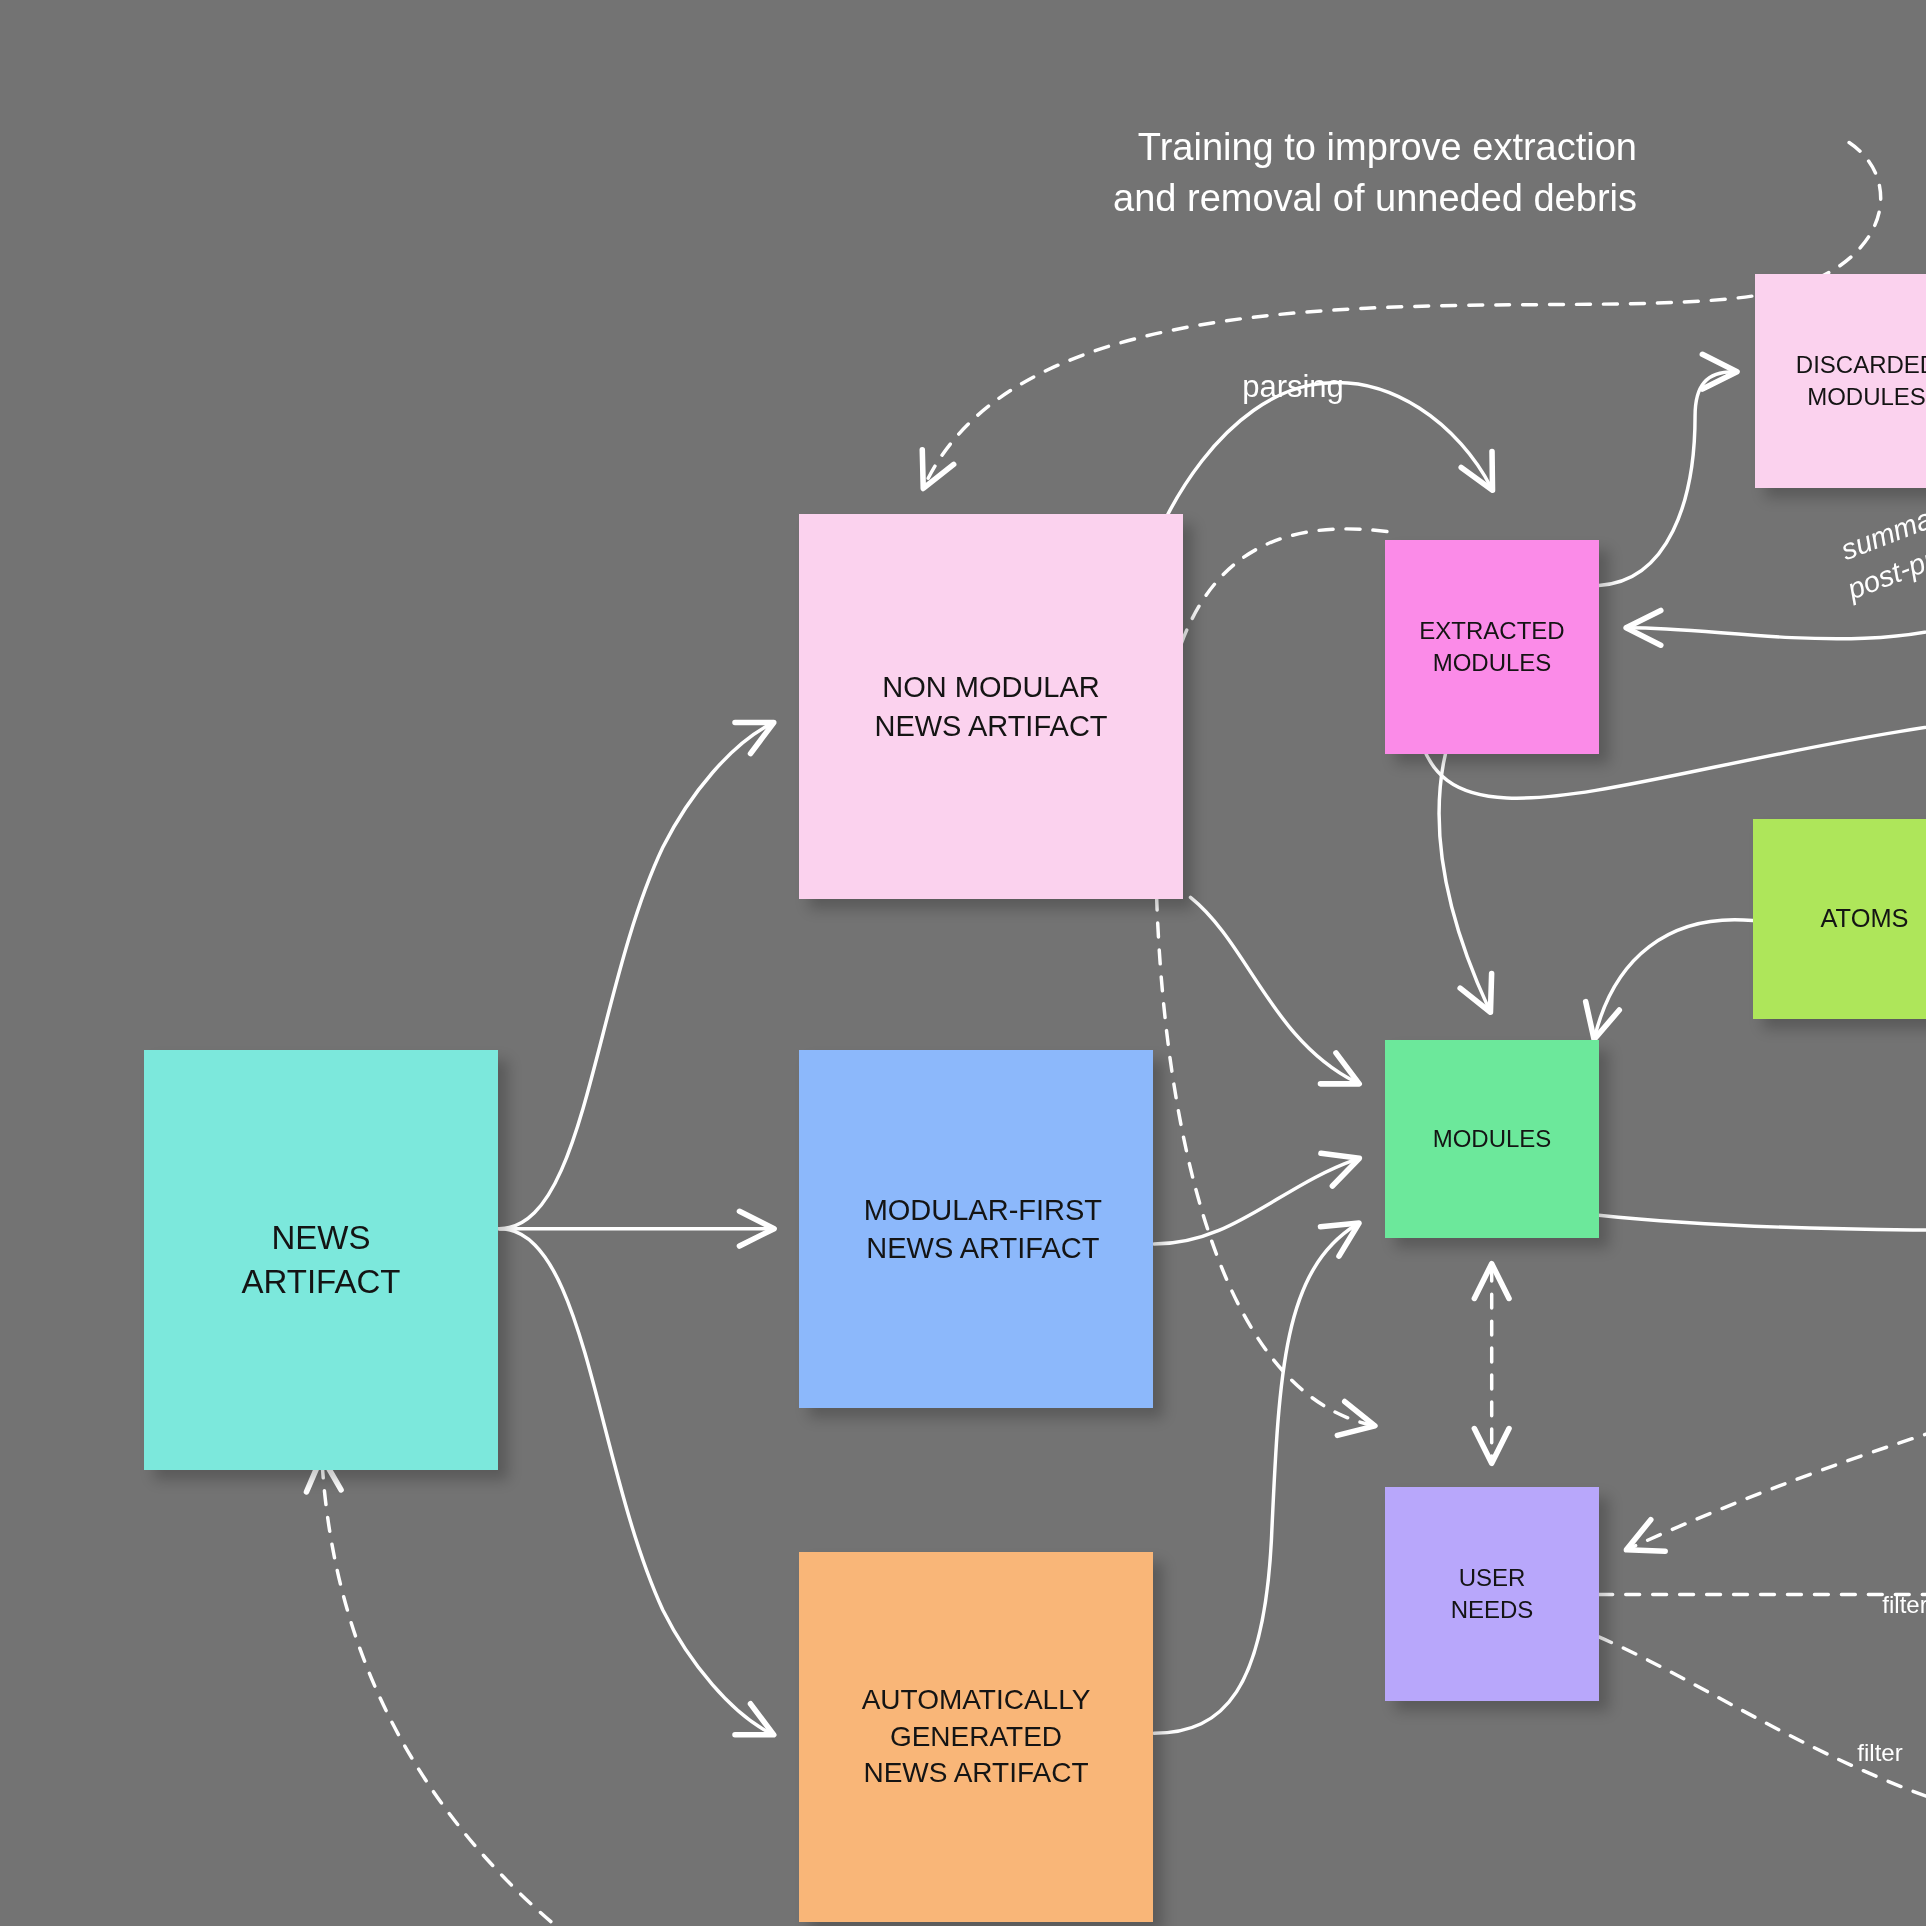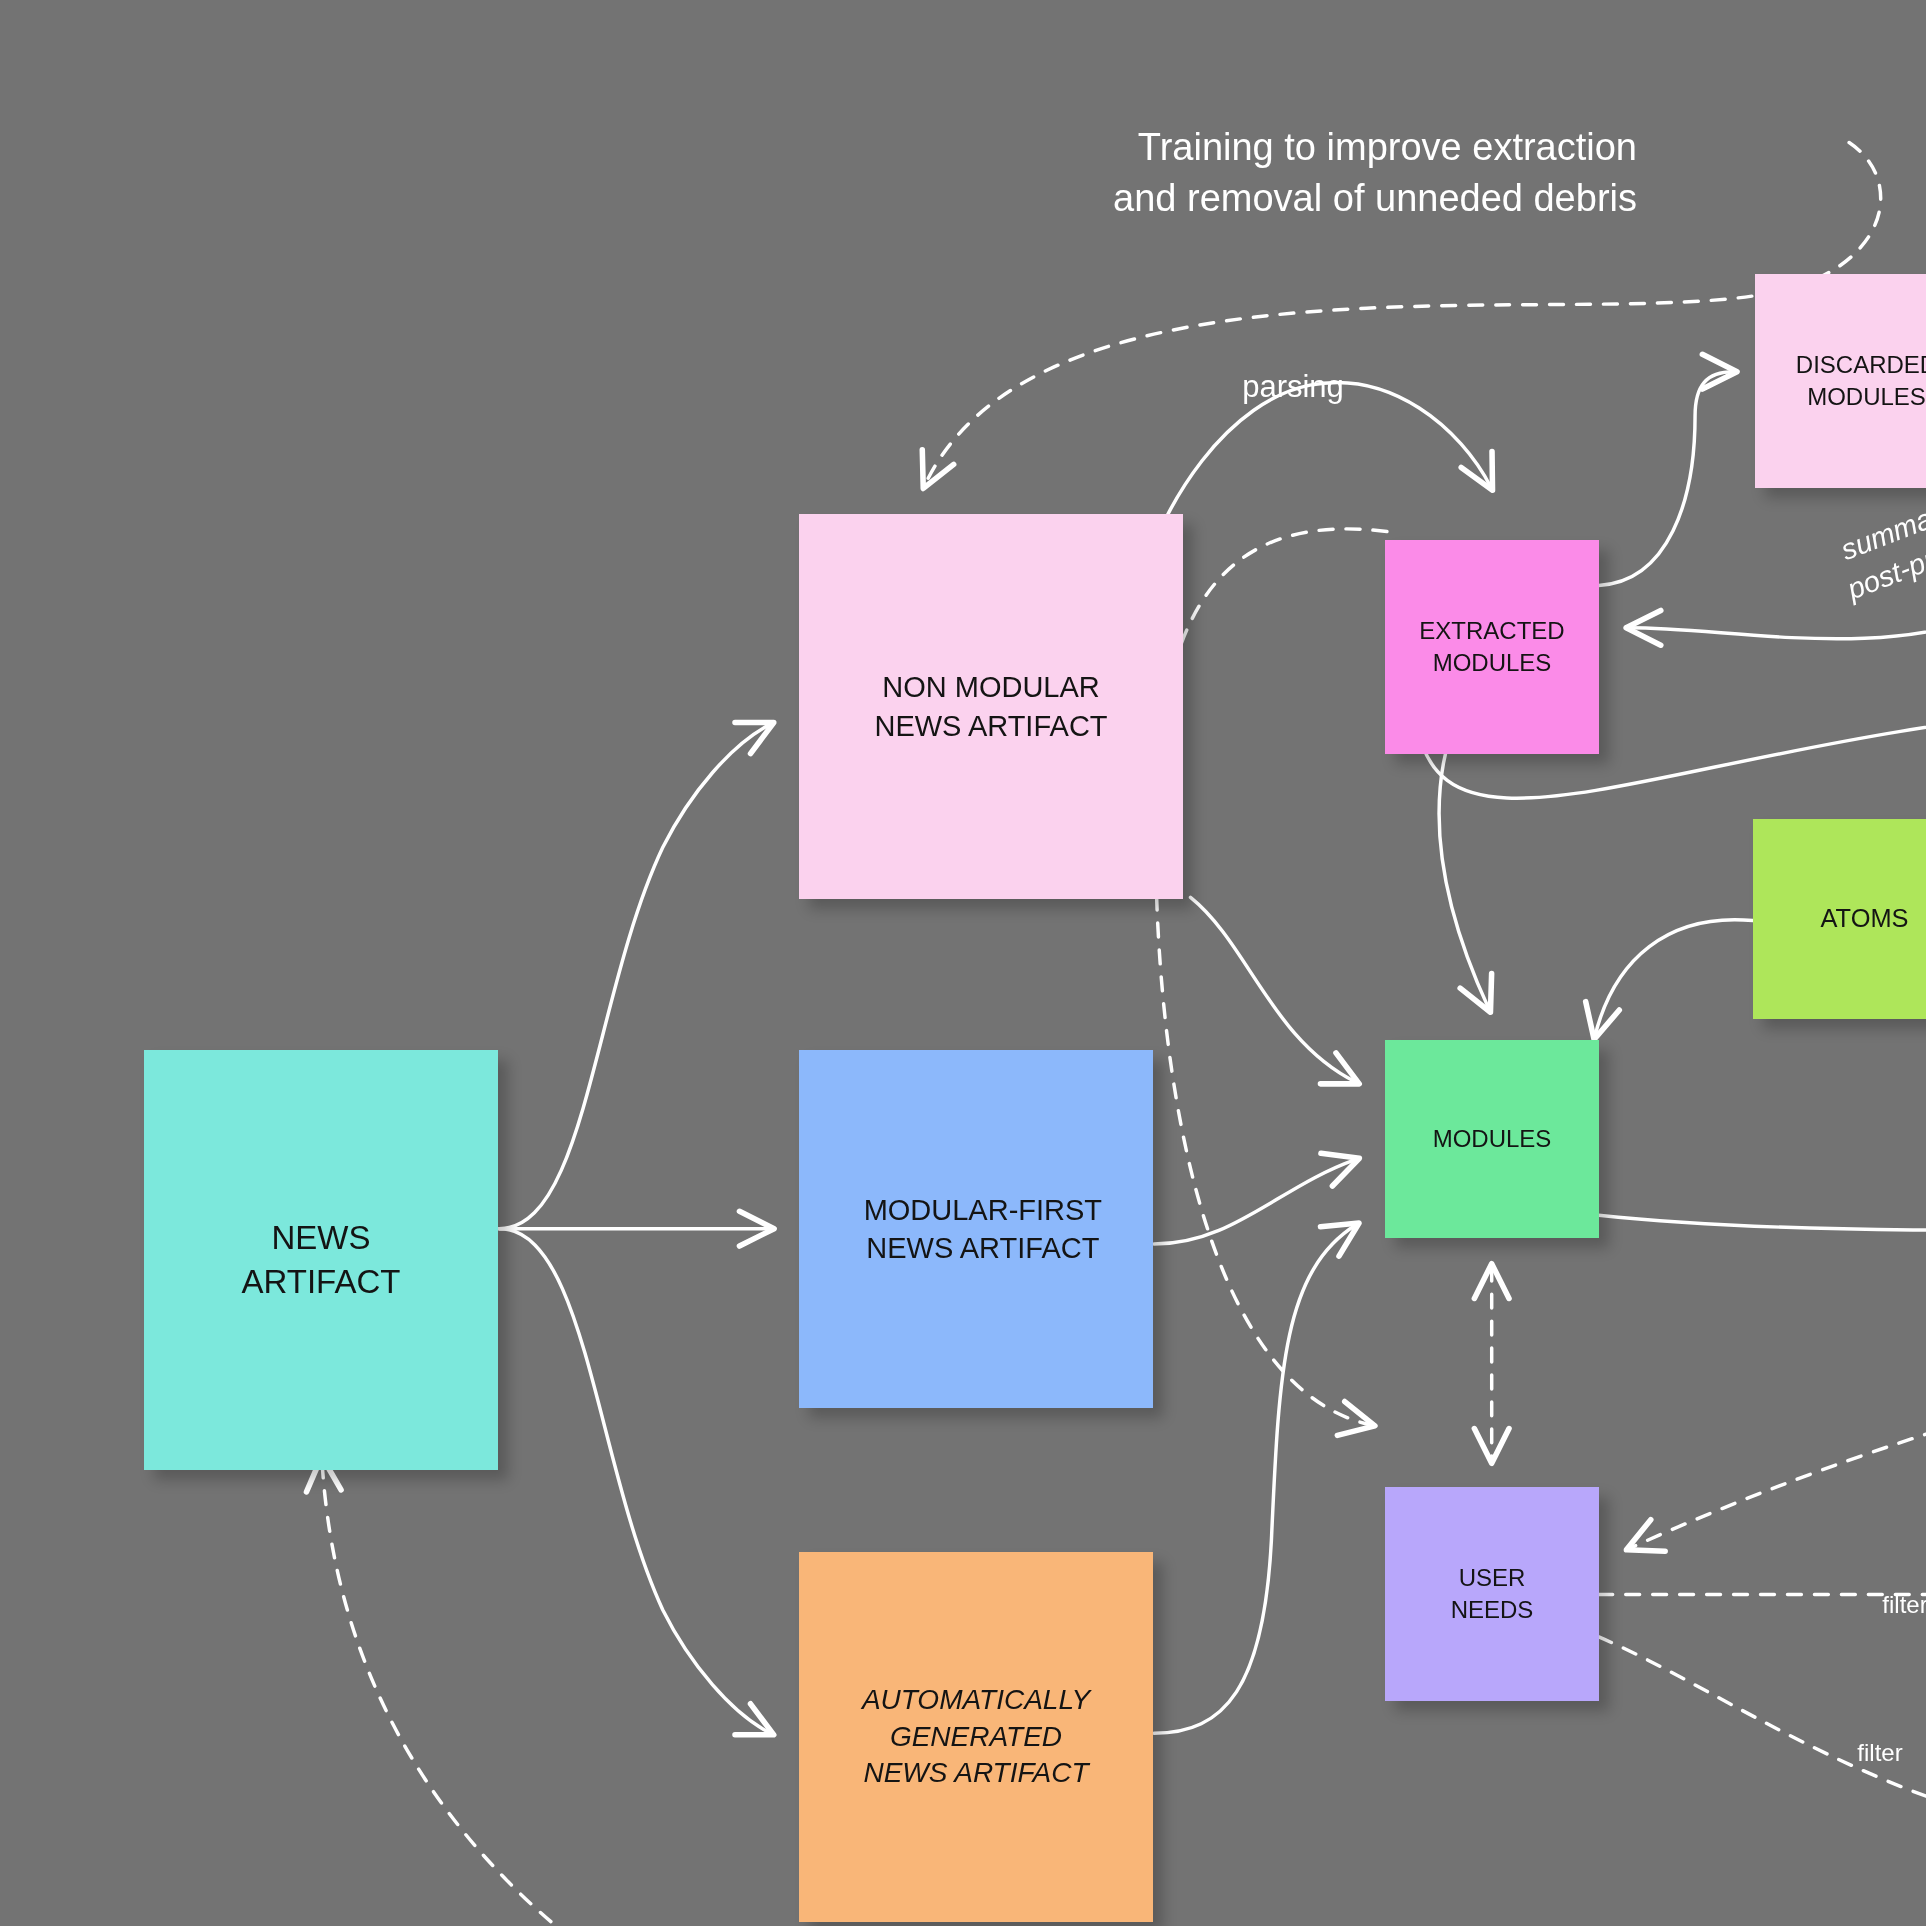--- a/index.html
+++ b/index.html
@@ -83,21 +83,21 @@
         <path d="M3040 5600 C 1900 5500, 900 4900, 835 3790" marker-end="url(#ah)" stroke-dasharray="36 34"></path>
       </g>
   </svg>
   <div id="nodes-layer">
       <div class="note" style="left: 144px; top: 1050px; width: 354px; height: 420px; background: rgb(124, 232, 220); font-size: 33px;">NEWS
 ARTIFACT</div>
       <div class="note" style="left: 799px; top: 514px; width: 384px; height: 385px; background: rgb(251, 210, 238); font-size: 29px;">NON MODULAR
 NEWS ARTIFACT</div>
       <div class="note" style="left: 799px; top: 1050px; width: 354px; height: 358px; background: rgb(140, 184, 251); font-size: 29px; padding-left: 16px;">MODULAR-FIRST
 NEWS ARTIFACT</div>
-      <div class="note" style="left: 799px; top: 1552px; width: 354px; height: 370px; background: rgb(249, 182, 120); font-size: 28px; font-style: italic;">AUTOMATICALLY
+      <div class="note" style="left: 799px; top: 1552px; width: 354px; height: 370px; background: rgb(249, 182, 120); font-size: 28px;">AUTOMATICALLY
 GENERATED
 NEWS ARTIFACT</div>
       <div class="note" style="left: 1385px; top: 512px; width: 214px; height: 214px; background: rgb(251, 139, 232); font-size: 24px; margin-top: 28px;">EXTRACTED
 MODULES</div>
       <div class="note" style="left: 1755px; top: 274px; width: 223px; height: 214px; background: rgb(251, 210, 238); font-size: 24px;">DISCARDED
 MODULES</div>
       <div class="note" style="left: 1385px; top: 1040px; width: 214px; height: 198px; background: rgb(108, 232, 155); font-size: 24px;">MODULES</div>
       <div class="note" style="left: 1753px; top: 819px; width: 223px; height: 200px; background: rgb(174, 230, 90); font-size: 25.4px;">ATOMS</div>
       <div class="note" style="left: 1385px; top: 1487px; width: 214px; height: 214px; background: rgb(184, 167, 251); font-size: 24px;">USER
 NEEDS</div>

